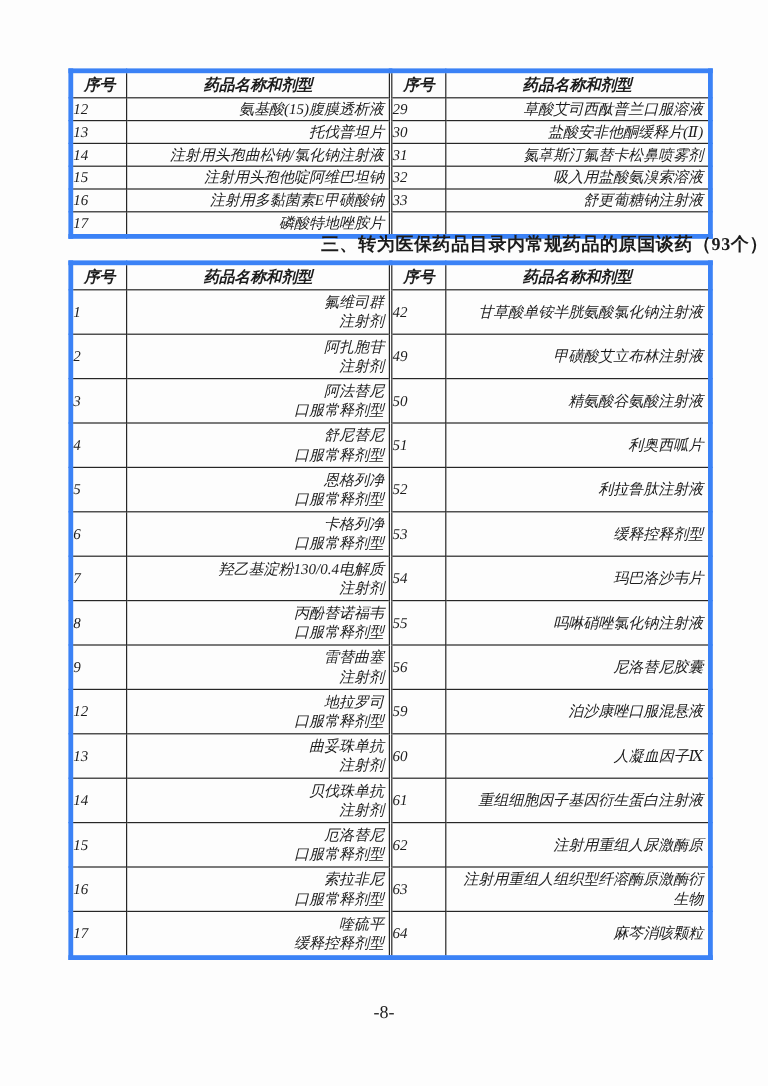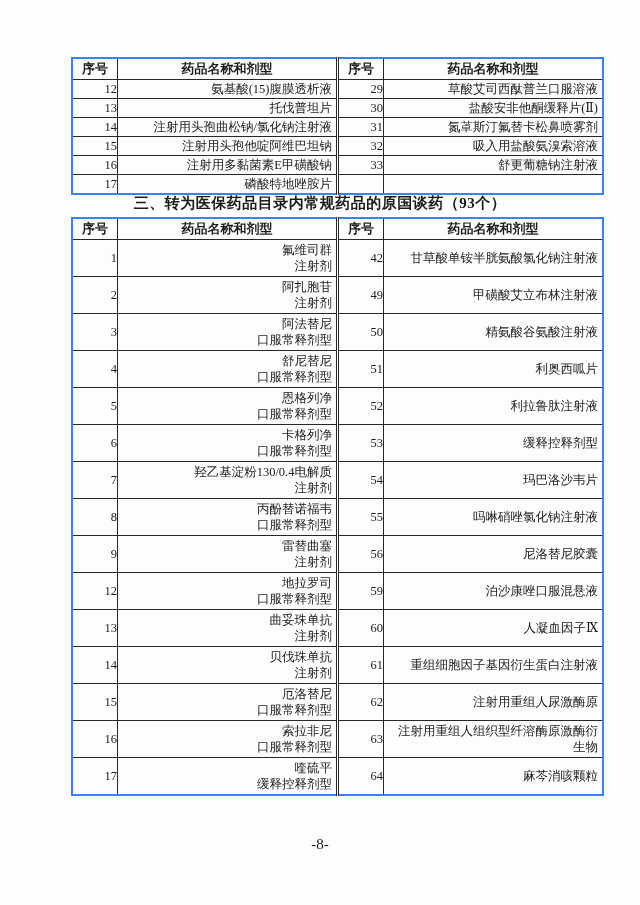--- a/index.html
+++ b/index.html
@@ -11,52 +11,53 @@
     position: relative;
     width: 640px;
     height: 905px;
     background: #fdfdfd;
     font-family: "Liberation Serif", "DejaVu Serif", serif;
     color: #1c1c1c;
     overflow: hidden;
   }
   table.drug-table {
     position: absolute;
-    left: 71px;
+    left: 57px;
     width: 524px;
     border-collapse: collapse;
     table-layout: fixed;
-    border: 2px solid #3b82f6;
+    border: 4px solid #3b82f6;
+    font-style: italic;
   }
   #table1 { top: 57px; }
   #table2 { top: 217px; }
   .drug-table th, .drug-table td {
     border: 1px solid #272727;
     font-size: 12.5px;
     line-height: 16px;
     overflow: hidden;
   }
   .drug-table th {
     font-weight: bold;
     font-size: 13px;
     height: 20px;
     text-align: center;
     padding: 0;
   }
-  .col-no   { width: 44px;  text-align: right; padding: 0; }
+  .col-no   { width: 44px;  text-align: left; padding: 0; }
   .col-drug { width: 218px; text-align: right; padding: 1px 4px; white-space: pre-line; word-break: break-all; }
   .mid { border-left-width: 3px !important; border-left-style: double !important; }
   #table1 td { height: 16px; }
   #table2 td { height: 34px; }
   .section-heading {
     position: absolute;
     top: 194px;
     left: 0;
     width: 100%;
-    text-align: center;
+    text-align: right;
     font-weight: bold;
     font-size: 15px;
     letter-spacing: 0.5px;
   }
   .page-number {
     position: absolute;
     top: 836px;
     left: 0;
     width: 100%;
     text-align: center;

